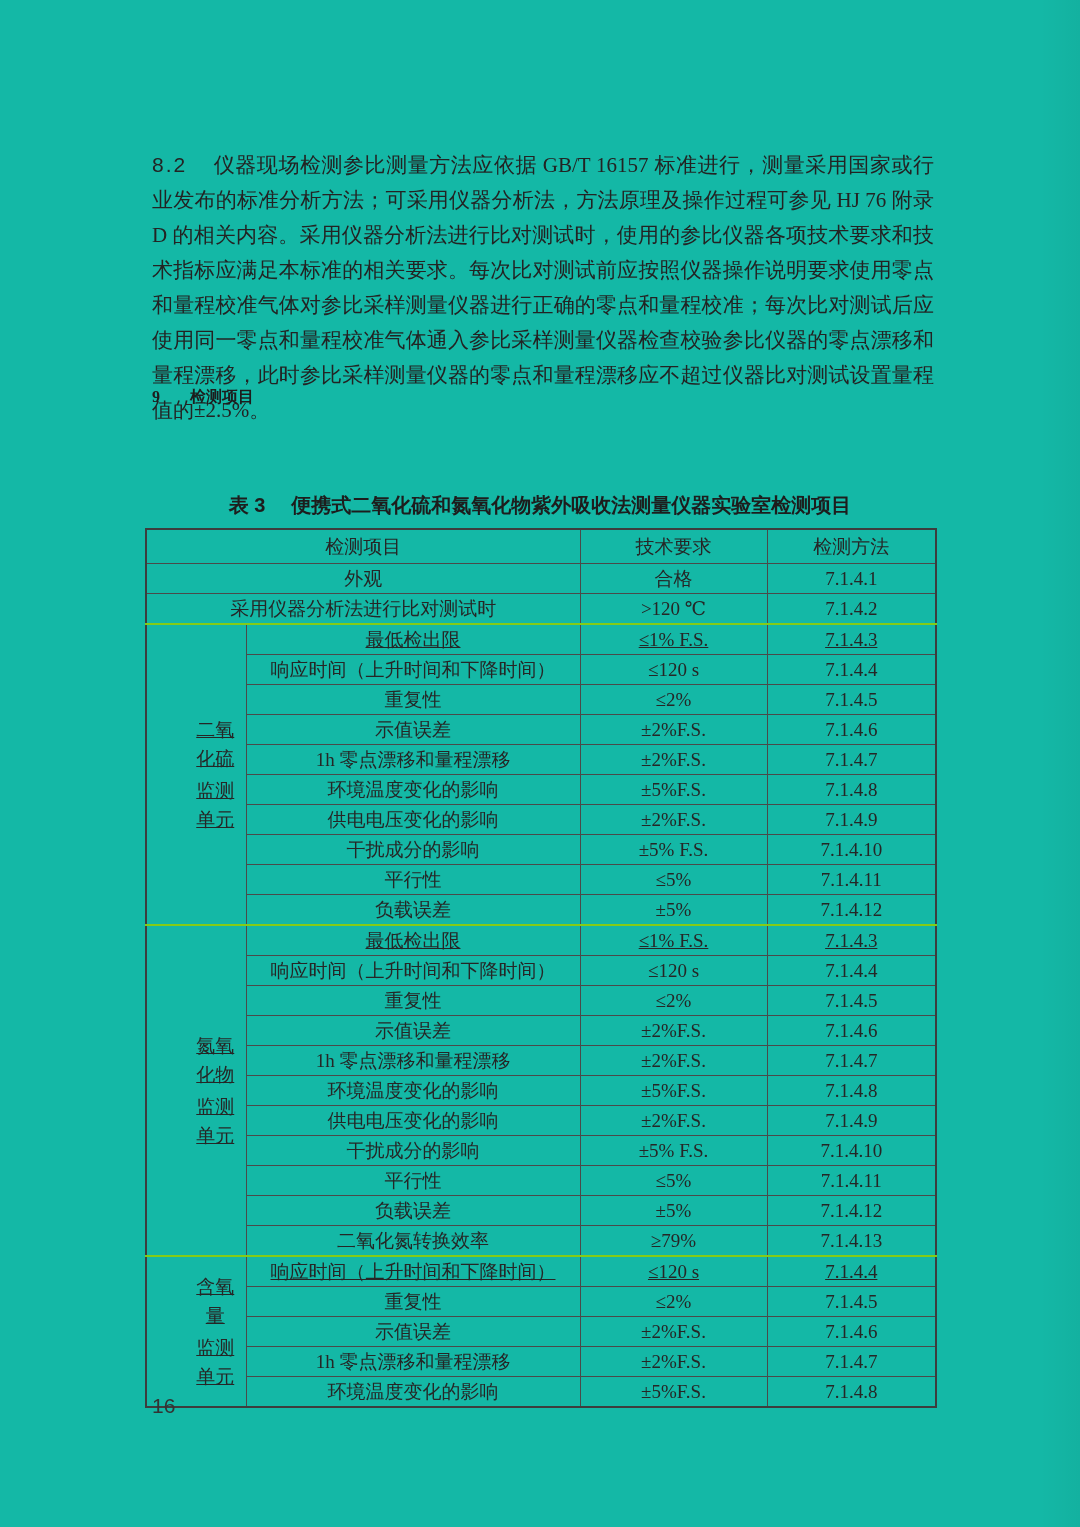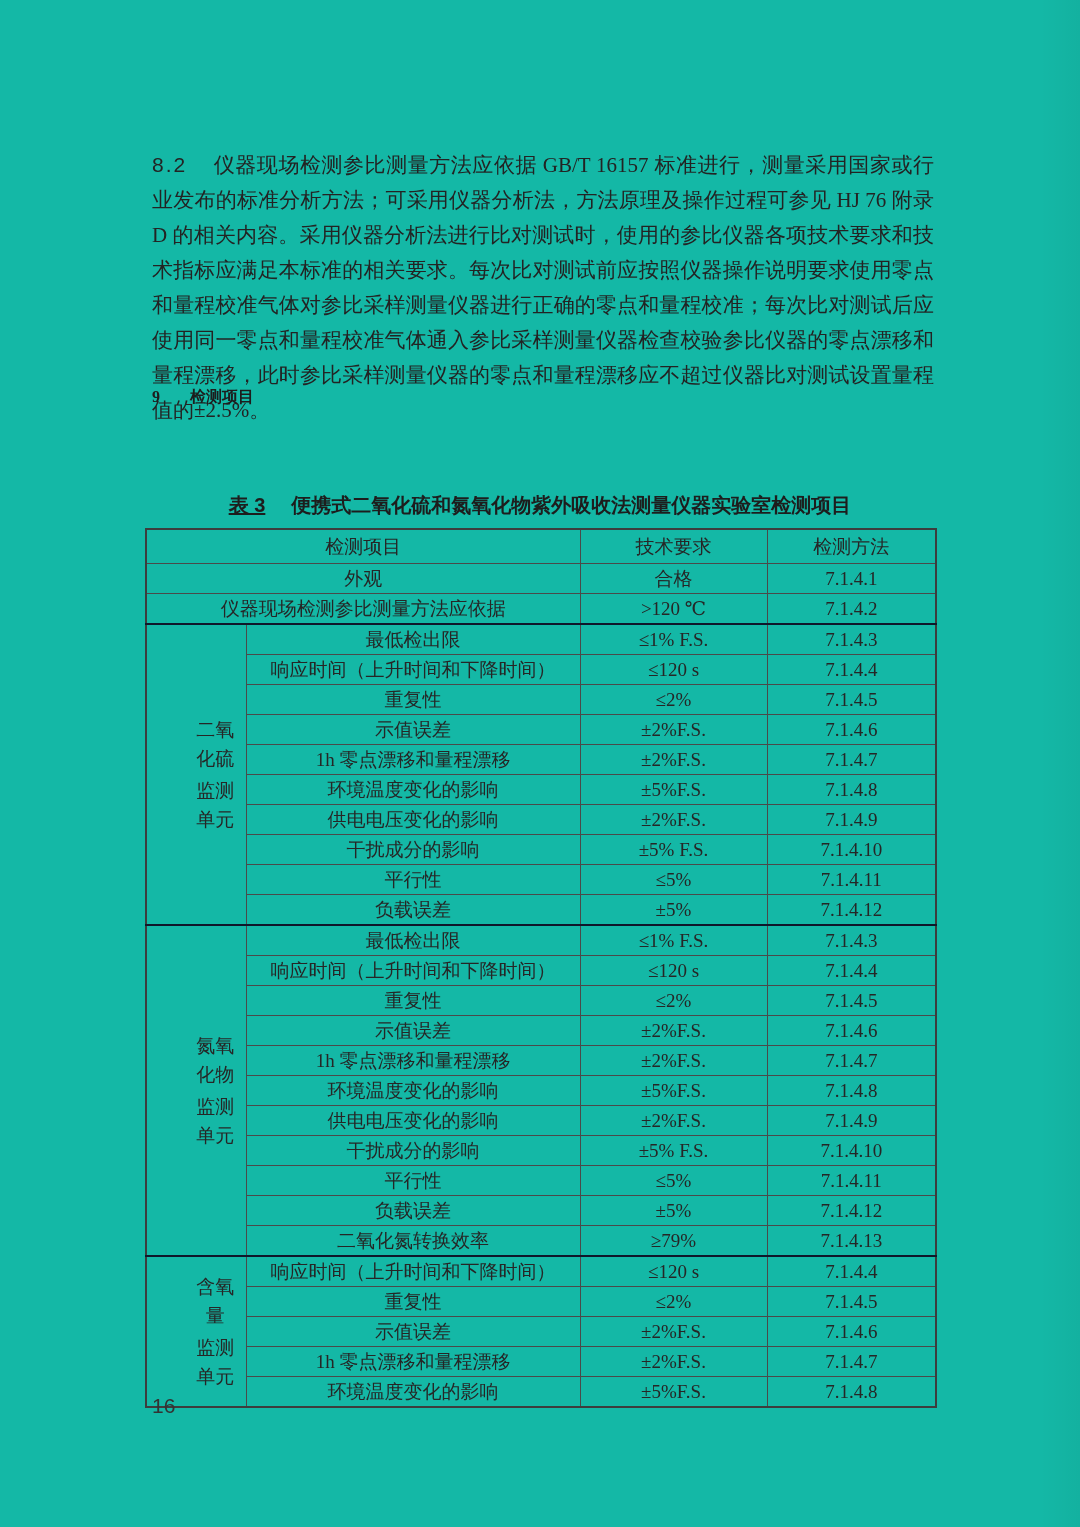--- a/index.html
+++ b/index.html
@@ -36,41 +36,41 @@
     position:absolute; left:152px; top:420px; width:782px;
     font-size:21px; line-height:35px; text-align:justify; text-indent:42px;
   }
 
   .table-caption {
     position:absolute; left:145px; top:492px; width:790px;
     text-align:center;
     font-family:"Liberation Sans","DejaVu Sans",sans-serif;
     font-weight:bold; font-size:20px; color:#1d1d1d;
   }
-  .table-caption .cap-label { margin-right:26px;text-decoration:underline; }
+  .table-caption .cap-label { margin-right:26px; }
 
   table.t3 {
     position:absolute; left:145px; top:528px;
     width:790px; border-collapse:collapse; table-layout:fixed;
     font-size:19px; color:#262626;
     border:2px solid #3d3d3d;
   }
   .t3 col.c-group  { width:100px; }
   .t3 col.c-item   { width:334px; }
   .t3 col.c-req    { width:187px; }
   .t3 col.c-method { width:169px; }
   .t3 th, .t3 td {
     border:1px solid #4a4a4a;
     text-align:center; vertical-align:middle;
     height:29px; padding:0 4px;
     font-weight:normal; line-height:1.25;
     overflow:hidden; white-space:nowrap;
   }
   .t3 thead th { height:33px; }
-  .t3 tr.group-start > td { border-top:2px solid #0f172a; }
+  .t3 tr.group-start > td { border-top:2px solid #84cc16;text-decoration:underline; }
   .t3 td.group { line-height:1.55; white-space:normal;padding-left:42px; }
   .t3 td.group div { padding:1px 0; }
 
   .page-number {
     position:absolute; left:152px; top:1394px;
     font-family:"Liberation Sans","DejaVu Sans",sans-serif;
     font-size:21px; color:#333;
   }
 </style>
 </head>
@@ -99,21 +99,21 @@
         <th>检测方法</th>
       </tr>
     </thead>
     <tbody id="table3-body">
         <tr>
           <td colspan="2">外观</td>
           <td>合格</td>
           <td>7.1.4.1</td>
         </tr>
         <tr>
-          <td colspan="2">仪器现场检测参比测量方法应依据</td>
+          <td colspan="2">采用仪器分析法进行比对测试时</td>
           <td>&gt;120 ℃</td>
           <td>7.1.4.2</td>
         </tr>
         <tr class="group-start">
           <td rowspan="10" class="group">
             <div>二氧化硫</div>
             <div>监测单元</div>
           </td>
           <td>最低检出限</td>
           <td>≤1% F.S.</td>

